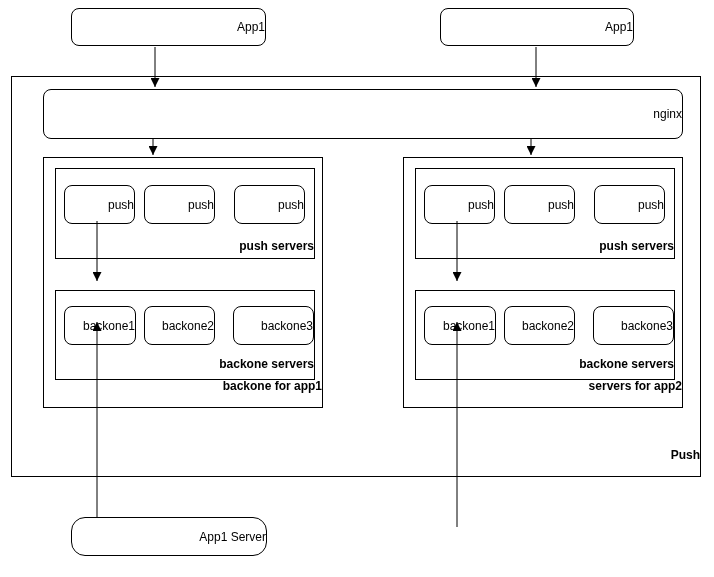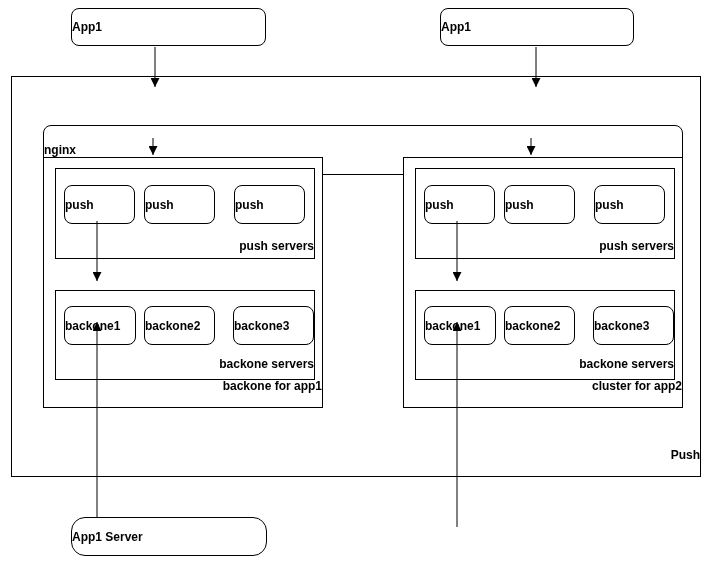--- a/index.html
+++ b/index.html
@@ -6,37 +6,36 @@
   .canvas {
     position:relative; width:714px; height:577px; background:#ffffff;
     font-family:"Liberation Sans", sans-serif; font-size:12px; color:#000000;
     overflow:hidden;
   }
   .node, .group {
     position:absolute; box-sizing:border-box;
     border:1px solid #000000; background:#ffffff;
   }
   .node {
-    display:flex; align-items:center; justify-content:flex-start;
+    display:flex; align-items:center; justify-content:flex-end;
     white-space:nowrap;
-    font-weight:bold;
   }
   .rounded { border-radius:8px; }
   .group-label {
     position:absolute; left:16px; right:0; text-align:right;
     white-space:nowrap; pointer-events:none;font-weight:bold;
   }
   
   .top-node-0 { left:71px;  top:8px; width:195px; height:38px; }
   .top-node-1 { left:440px; top:8px; width:194px; height:38px; }
   
   .outer { left:11px; top:76px; width:690px; height:401px; }
   .outer > .group-label { bottom:14px; }
   
-  .nginx { left:31px; top:12px; width:640px; height:50px;margin-top:36px; }
+  .nginx { left:31px; top:12px; width:640px; height:50px; }
   
   .cluster-0 { left:31px;  top:80px; width:280px; height:251px; }
   .cluster-1 { left:391px; top:80px; width:280px; height:251px; }
   .cluster > .group-label { bottom:14px; }
   
   .push-group    { left:11px; top:10px;  width:260px; height:91px; }
   .backone-group { left:11px; top:111px; width:260px; height:90px;margin-top:21px; }
   .push-group > .group-label    { bottom:5px; }
   .backone-group > .group-label { bottom:8px; }
   
@@ -101,21 +100,21 @@
           <span>backone2</span>
         </div>
         <div class="node rounded backone-node c2">
           <span>backone3</span>
         </div>
         <div class="group-label">backone servers</div>
       </div>
     </div>
 
     <div class="group cluster cluster-1">
-      <div class="group-label">cluster for app2</div>
+      <div class="group-label">servers for app2</div>
 
       <div class="group push-group">
         <div class="node rounded push-node c0">
           <span>push</span>
         </div>
         <div class="node rounded push-node c1">
           <span>push</span>
         </div>
         <div class="node rounded push-node c2">
           <span>push</span>

